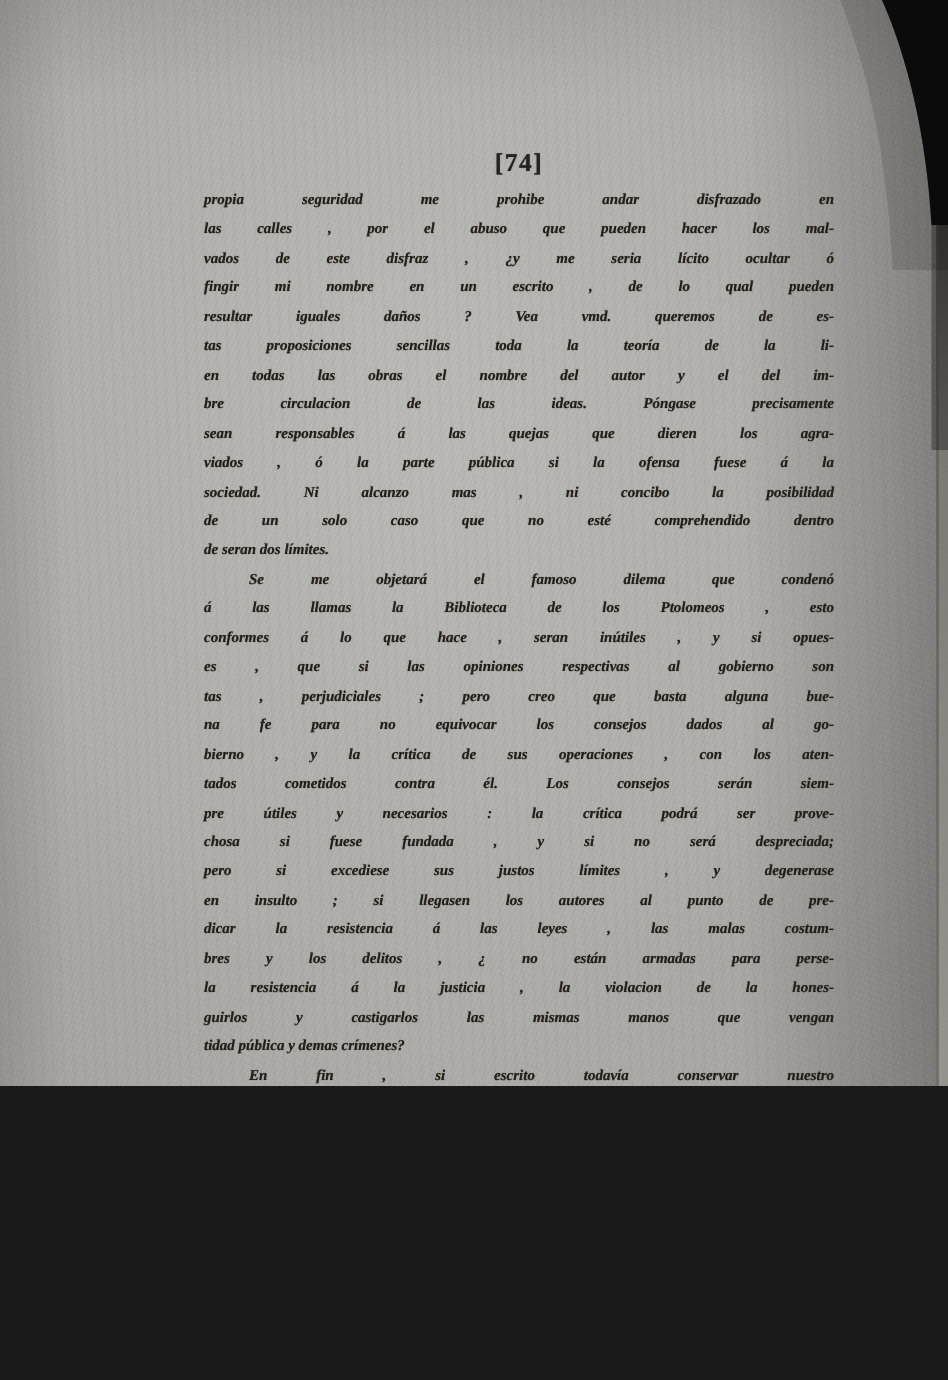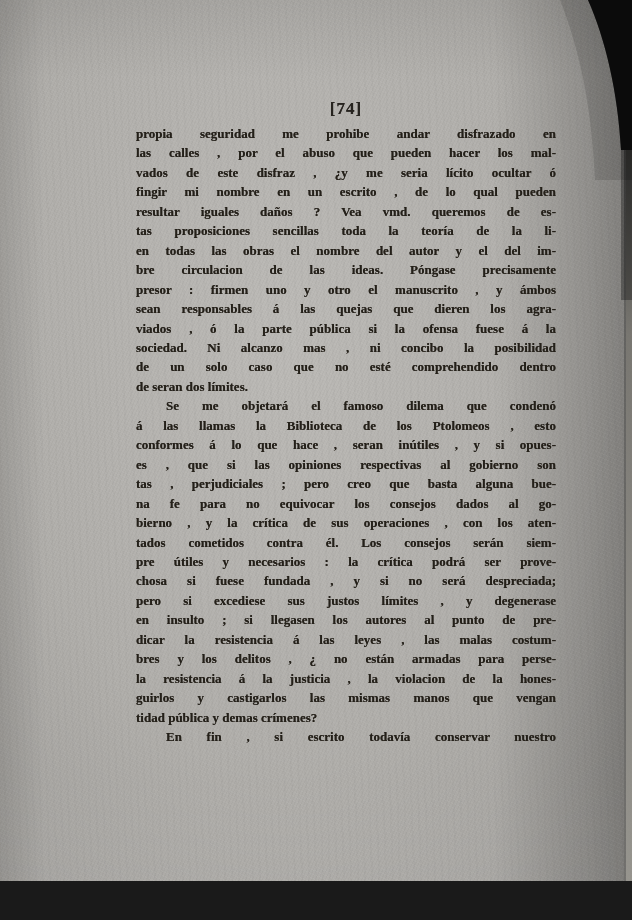--- a/index.html
+++ b/index.html
@@ -6,21 +6,21 @@
     margin: 0;
     padding: 0;
     width: 632px;
     height: 920px;
     overflow: hidden;
     background: #1a1a1a;
   }
   .scan {
     position: relative;
     width: 632px;
-    height: 881px;
+    height: 724px;
     background-color: #b4b2ae;
     background-image:
       radial-gradient(ellipse at 45% 38%, rgba(255,255,255,0.10) 0%, rgba(0,0,0,0.02) 55%, rgba(0,0,0,0.10) 92%),
       linear-gradient(to right, rgba(0,0,0,0.10) 0%, rgba(0,0,0,0.00) 7%, rgba(0,0,0,0.00) 78%, rgba(0,0,0,0.16) 93%, rgba(0,0,0,0.26) 100%),
       linear-gradient(to bottom, rgba(0,0,0,0.07) 0%, rgba(0,0,0,0.00) 9%, rgba(0,0,0,0.00) 88%, rgba(255,255,255,0.05) 100%);
     font-family: "Liberation Serif", serif;
   }
   .grain {
     position: absolute;
     inset: 0;
@@ -65,25 +65,26 @@
     font-weight: 700;
     color: #26231f;
     letter-spacing: 1px;
     text-shadow: 0 0 0.6px rgba(35,30,25,0.75);
   }
   .body-text {
     position: absolute;
     top: 124px;
     left: 136px;
     width: 420px;
-    font-size: 13px;
+    font-size: 10px;
     font-weight: 700;
     line-height: 19.45px;
     color: #242019;
     text-shadow: 0 0 0.6px rgba(35,30,25,0.70);
+    font-style: italic;
   }
   .line {
     text-align: justify;
     text-align-last: justify;
   }
   .line.last {
     text-align-last: left;
   }
   .line.indent {
     text-indent: 30px;
@@ -100,21 +101,20 @@
 
   <div class="body-text">
       <div class="line">propia seguridad me prohibe andar disfrazado en</div>
       <div class="line">las calles , por el abuso que pueden hacer los mal-</div>
       <div class="line">vados de este disfraz , ¿y me seria lícito ocultar ó</div>
       <div class="line">fingir mi nombre en un escrito , de lo qual pueden</div>
       <div class="line">resultar iguales daños ? Vea vmd. queremos de es-</div>
       <div class="line">tas proposiciones sencillas toda la teoría de la li-</div>
       <div class="line">en todas las obras el nombre del autor y el del im-</div>
       <div class="line">bre circulacion de las ideas. Póngase precisamente</div>
-      <div class="line">presor : firmen uno y otro el manuscrito , y ámbos</div>
       <div class="line">sean responsables á las quejas que dieren los agra-</div>
       <div class="line">viados , ó la parte pública si la ofensa fuese á la</div>
       <div class="line">sociedad. Ni alcanzo mas , ni concibo la posibilidad</div>
       <div class="line">de un solo caso que no esté comprehendido dentro</div>
       <div class="line last">de seran dos límites.</div>
       <div class="line indent">Se me objetará el famoso dilema que condenó</div>
       <div class="line">á las llamas la Biblioteca de los Ptolomeos , esto</div>
       <div class="line">conformes á lo que hace , seran inútiles , y si opues-</div>
       <div class="line">es , que si las opiniones respectivas al gobierno son</div>
       <div class="line">tas , perjudiciales ; pero creo que basta alguna bue-</div>

